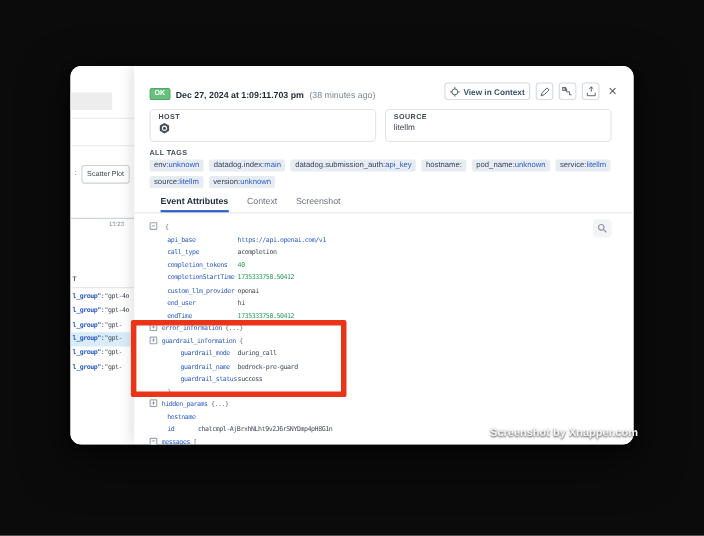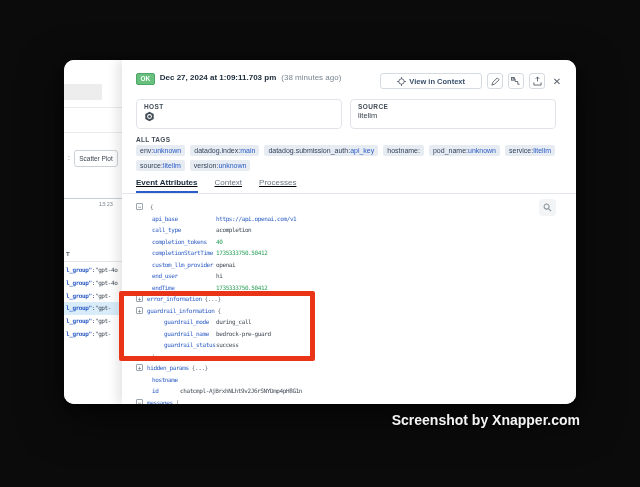--- a/index.html
+++ b/index.html
@@ -28,28 +28,28 @@
           font-family:"DejaVu Sans Mono", monospace; font-size:6px; letter-spacing:-0.4px; }
   .srow.hl { background:#d8ecfa; }
   .srow .sk { color:#2c5cc5; font-weight:bold; }
   .srow .sr { color:#414b56; }
 
   
   .detail-panel { position:absolute; left:58px; top:0; width:454px; height:344px; background:#fff;
                   box-shadow:-5px 0 10px rgba(0,0,0,.10); }
 
   .evt-header { position:absolute; left:14px; right:12px; top:13px; height:18px;
-                display:flex; align-items:flex-start; gap:5px; }
+                display:flex; align-items:flex-end; gap:5px; }
   .ok-badge { background:#67c07d; border:1px solid #4ea766; color:#fff; font-size:6.5px; font-weight:bold;
               border-radius:2px; padding:1.5px 3.5px; line-height:1; }
   .evt-time { font-size:8px; font-weight:bold; color:#1b2b3a; white-space:nowrap; }
   .evt-ago { font-size:8px; color:#7a8691; white-space:nowrap; }
   .spacer { flex:1; }
   .btn-context { height:16px; border:1px solid #d6dbe1; border-radius:3px; background:#fff;
-                 display:flex; align-items:center; gap:3px; padding:0 16px; cursor:pointer; }
+                 display:flex; align-items:center; gap:3px; padding:0 4px; cursor:pointer; }
   .btn-context span { font-size:7.5px; font-weight:600; color:#39506b; white-space:nowrap; }
   .icon-btn { width:16px; height:16px; border:1px solid #d6dbe1; border-radius:3px; background:#fff;
               display:flex; align-items:center; justify-content:center; cursor:pointer; }
   .close-x { width:14px; height:16px; display:flex; align-items:center; justify-content:center;
              font-size:10px; color:#56606a; cursor:pointer; }
 
   .info-row { position:absolute; left:14px; right:20px; top:39px; display:flex; gap:8px; }
   .info-box { flex:1; height:30px; border:1px solid #e0e4e9; border-radius:4px; padding:3px 7px; background:#fff; }
   .info-label { font-size:6.5px; font-weight:bold; color:#424c57; letter-spacing:.4px; }
   .info-value { font-size:7.5px; color:#39434e; margin-top:1px; }
@@ -57,21 +57,21 @@
   .tags-label { position:absolute; left:14px; top:76px; font-size:6.5px; font-weight:bold;
                 color:#424c57; letter-spacing:.3px; }
   .tags-wrap { position:absolute; left:14px; right:14px; top:85px; display:flex; flex-wrap:wrap;
                gap:4px 5px; }
   .tag { background:#e7ecf3; border-radius:2px; padding:1px 4px; font-size:7px; line-height:9px;
          white-space:nowrap; cursor:pointer; }
   .tag .tk { color:#33425b; }
   .tag .tv { color:#2c5cc5; }
 
   .tabbar { position:absolute; left:0; right:0; top:114px; height:20px; border-bottom:1px solid #e3e7eb;
-            display:flex; gap:17px; padding-left:14px;text-decoration:underline; }
+            display:flex; gap:17px; padding-left:24px; }
   .tab { font-size:8px; color:#6a7580; line-height:18px; cursor:pointer; position:relative; }
   .tab.active { color:#1b2b3a; font-weight:bold; }
   .tab.active::after { content:""; position:absolute; left:0; right:0; bottom:0; height:2px; background:#2c5cc5; }
 
   .search-btn { position:absolute; top:139px; right:20px; width:17px; height:17px; background:#f2f4f6;
                 border-radius:4px; display:flex; align-items:center; justify-content:center; cursor:pointer; }
 
   .attr-tree { position:absolute; left:0; right:0; top:141px; }
   .attr-line { height:11.5px; line-height:11.5px; white-space:nowrap; overflow:hidden;
                font-family:"DejaVu Sans Mono", monospace; font-size:6px; letter-spacing:-0.4px; }
@@ -83,21 +83,21 @@
   .attr-line .v.url { color:#2c5cc5; }
   .tgl { display:inline-block; width:7px; height:7px; border:1px solid #9aa4ae; border-radius:1px;
          background:#fff; color:#5a646e; font-size:6px; line-height:6px; text-align:center;
          vertical-align:middle; margin-right:4px; margin-top:-1px; letter-spacing:0; cursor:pointer; }
 
   
   .redbox { position:absolute; left:55px; top:231px; width:196px; height:70px;
             border:5px solid #ea3418; border-radius:2px; z-index:20; pointer-events:none; }
 
   
-  .watermark { position:absolute; top:412px; right:60px; font-size:14px; font-weight:bold;
+  .watermark { position:absolute; top:388px; right:60px; font-size:10px; font-weight:bold;
                color:#f4f4f4; text-shadow:0 1px 2px rgba(0,0,0,.8); }
 
   svg { display:block; }
 </style>
 </head>
 <body>
 
 <div class="card">
 
   <div class="strip">
@@ -177,21 +177,21 @@
         <span class="tag"><span class="tk">hostname:</span></span>
         <span class="tag"><span class="tk">pod_name:</span><span class="tv">unknown</span></span>
         <span class="tag"><span class="tk">service:</span><span class="tv">litellm</span></span>
         <span class="tag"><span class="tk">source:</span><span class="tv">litellm</span></span>
         <span class="tag"><span class="tk">version:</span><span class="tv">unknown</span></span>
       </div>
 
     <div class="tabbar" id="tabbar">
         <div class="tab active">Event Attributes</div>
         <div class="tab">Context</div>
-        <div class="tab">Processes</div>
+        <div class="tab">Screenshot</div>
       </div>
 
     <div class="search-btn">
       <svg width="9" height="9" viewBox="0 0 10 10">
         <circle cx="4" cy="4" r="2.8" fill="none" stroke="#8a939c" stroke-width="1.2"></circle>
         <path d="M6.2 6.2L9 9" stroke="#8a939c" stroke-width="1.2"></path>
       </svg>
     </div>
 
     <div class="attr-tree" id="attr-tree">

